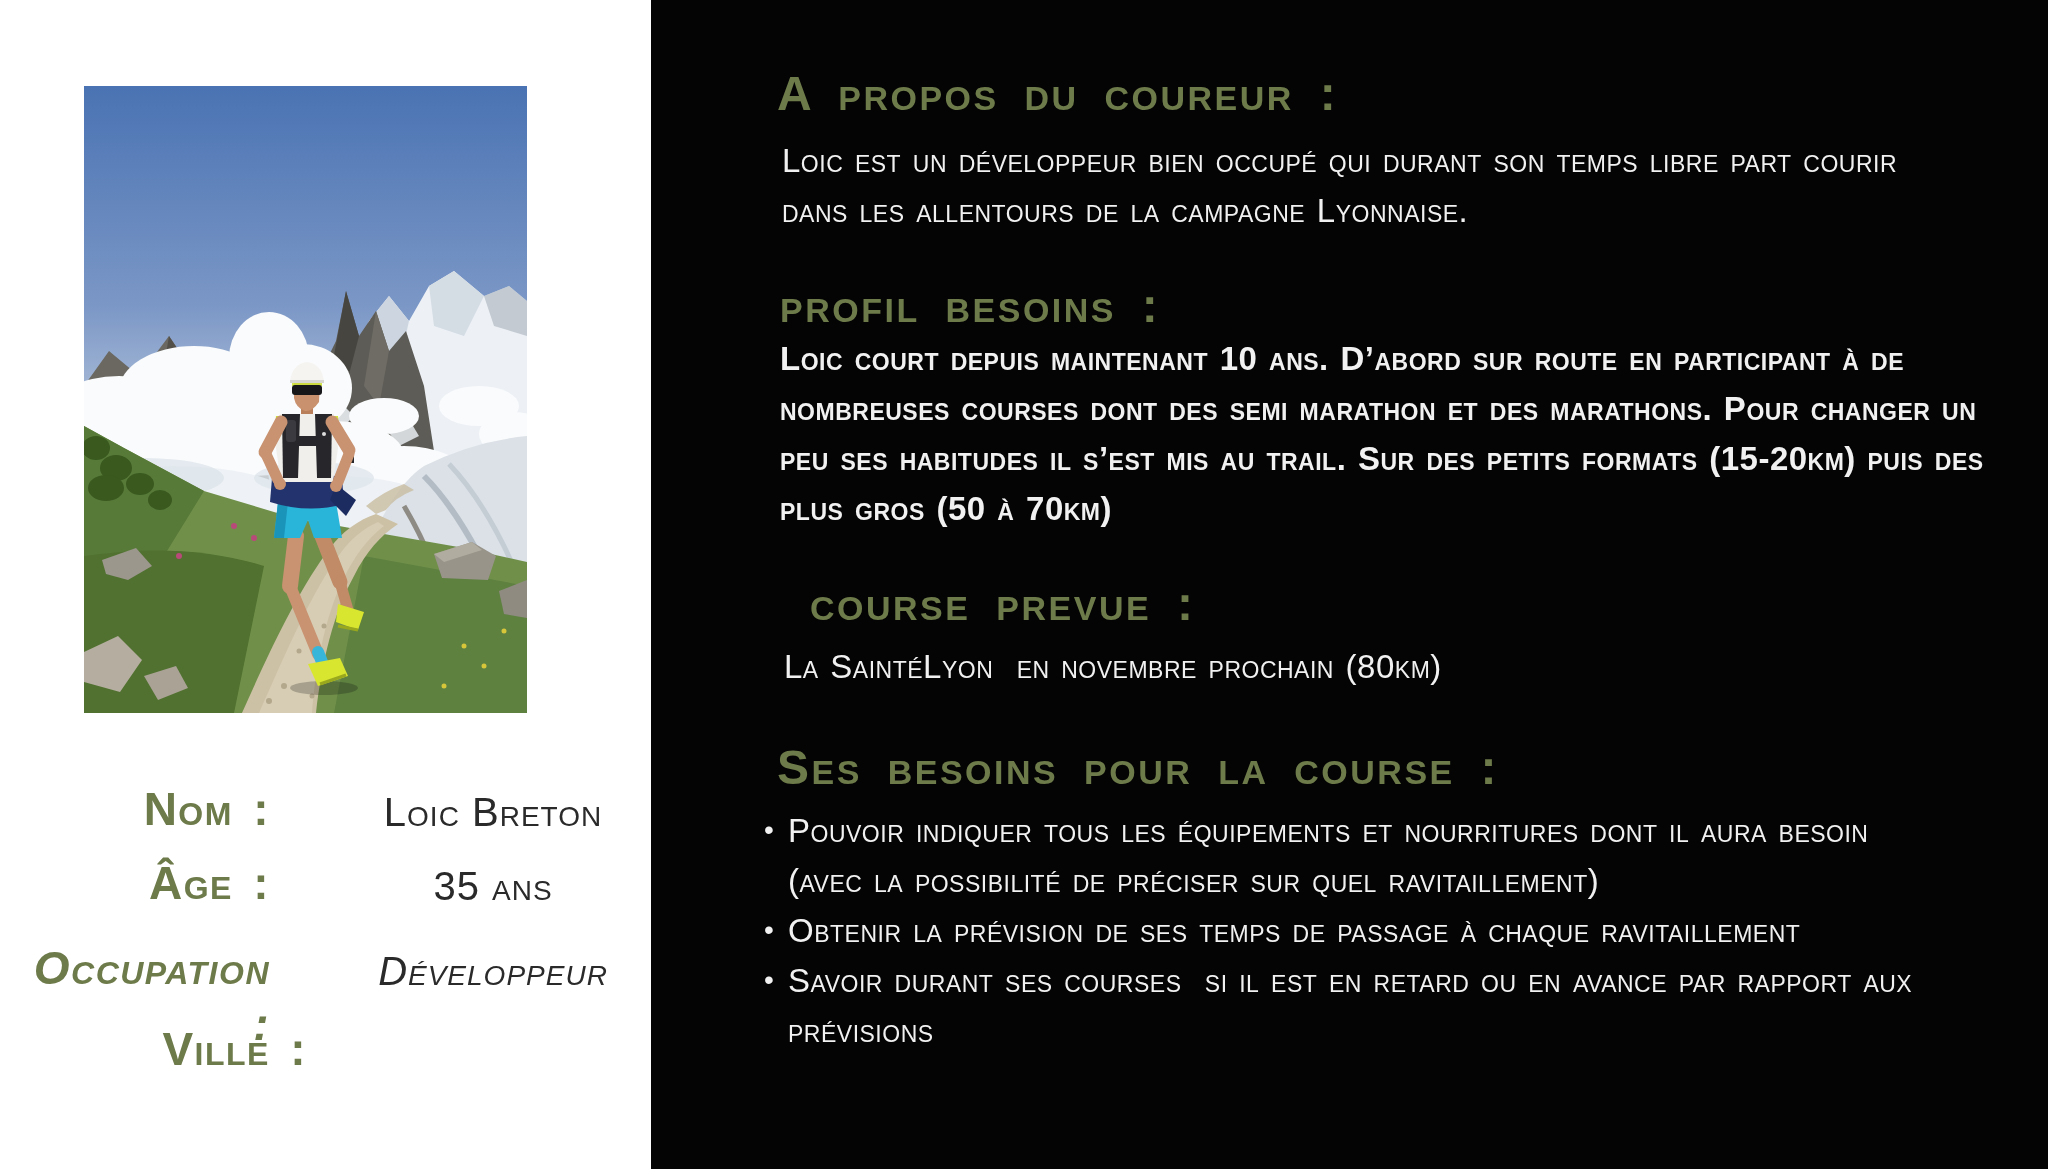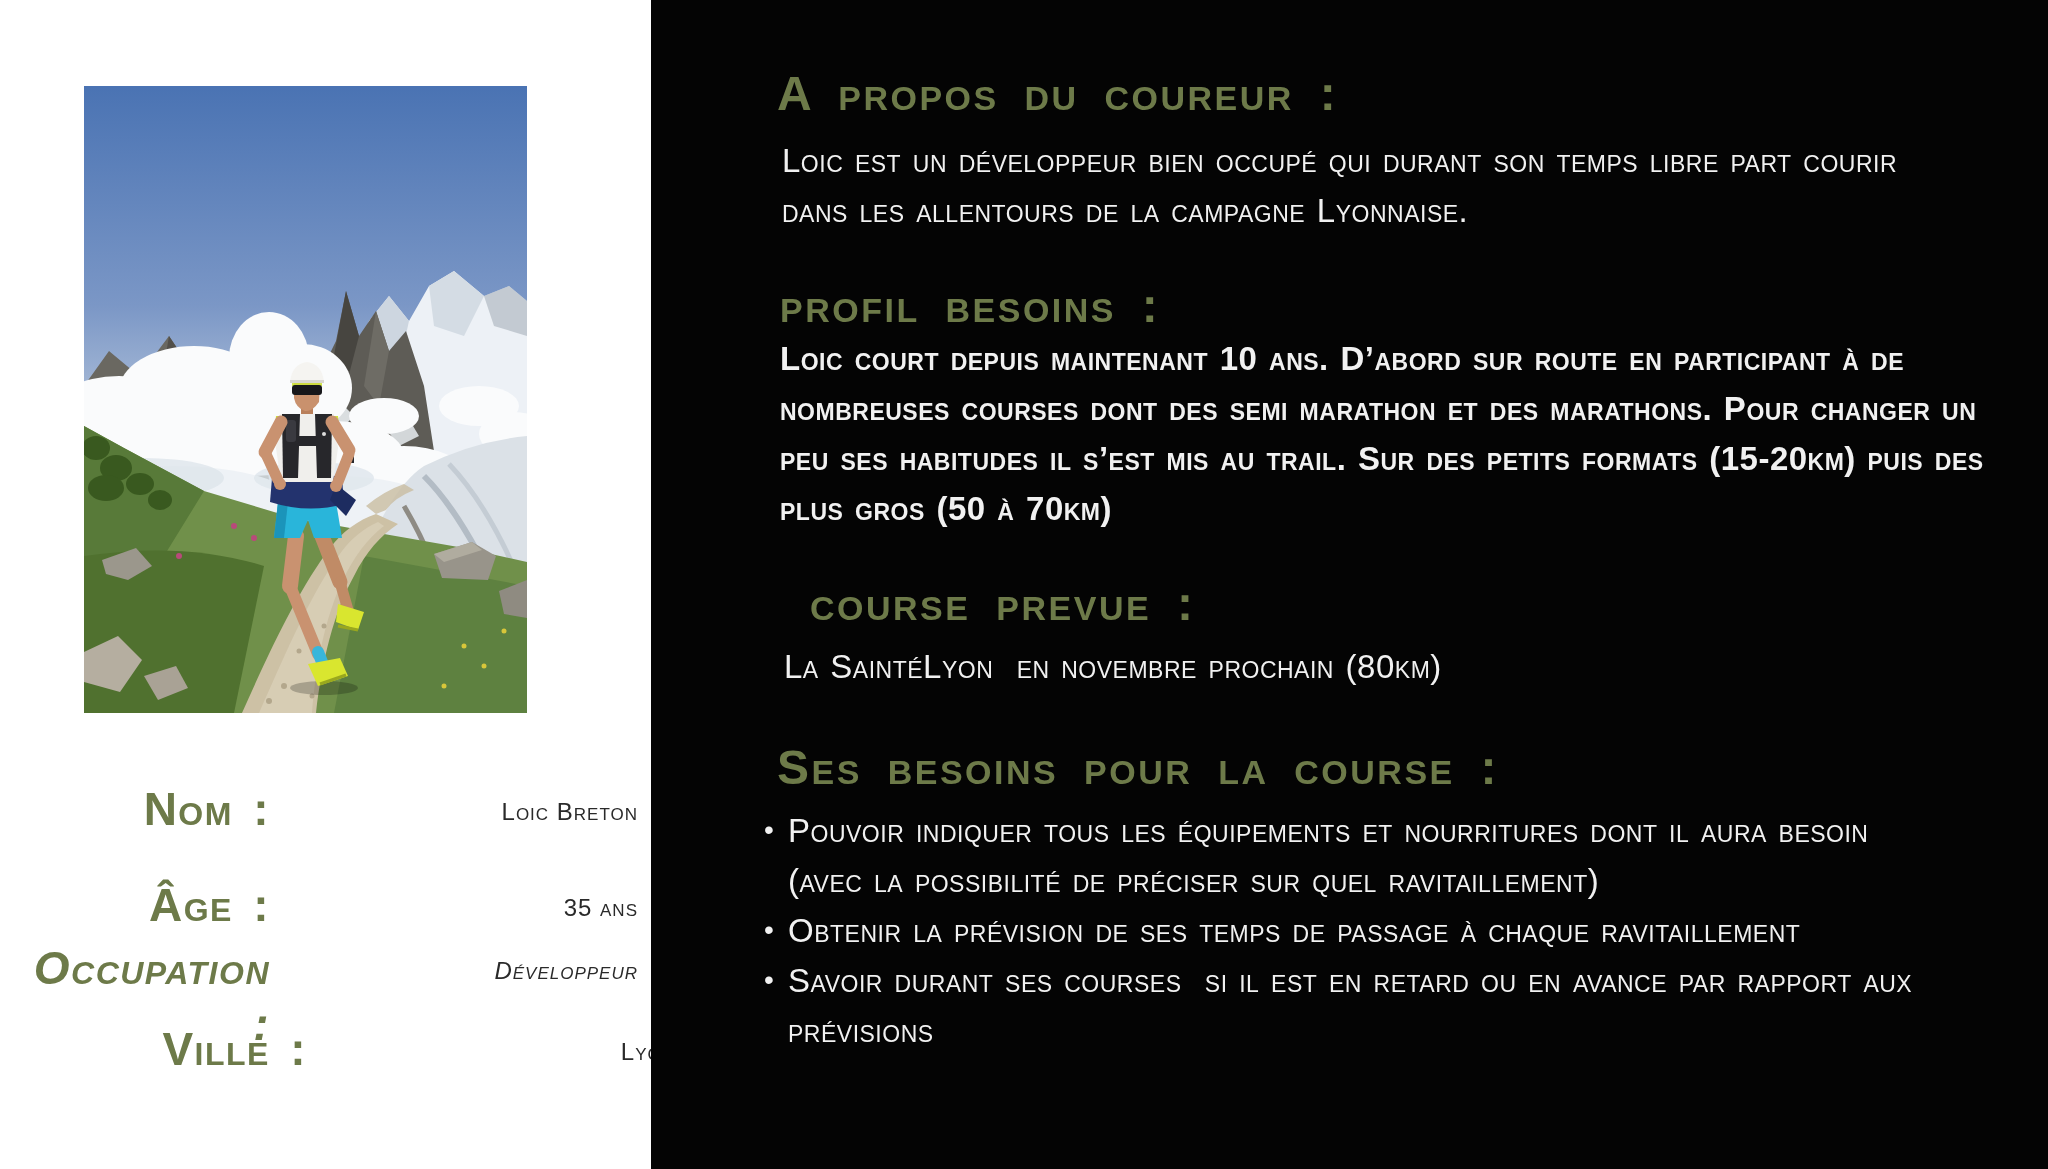--- a/index.html
+++ b/index.html
@@ -18,23 +18,23 @@
   .photo-frame{position:absolute;left:84px;top:86px;width:443px;height:627px;overflow:hidden;}
   .photo-frame svg{display:block;width:100%;height:100%;}
 
   .field-row{position:absolute;left:0;width:651px;height:56px;}
   .field-label{
     position:absolute;left:0;top:0;width:270px;text-align:right;
     font-weight:800;font-variant:small-caps;color:var(--accent);
     font-size:46px;line-height:56px;letter-spacing:1.5px;word-spacing:6px;
   }
   .field-value{
-    position:absolute;left:348px;top:0;width:290px;text-align:right;
+    position:absolute;left:348px;top:0;width:290px;text-align:center;
     font-variant:small-caps;color:var(--value-text);
-    font-size:24px;line-height:62px;letter-spacing:1px;
+    font-size:40px;line-height:62px;letter-spacing:1px;
   }
 
   
   .right-panel{position:absolute;left:651px;top:0;width:1397px;height:1169px;background:var(--rp-bg);}
   .rp-heading{
     position:absolute;
     font-weight:800;font-variant:small-caps;color:var(--accent);
     font-size:48px;line-height:56px;letter-spacing:2.5px;word-spacing:10px;
     white-space:nowrap;
   }
@@ -201,31 +201,30 @@
           <path d="M206,296 Q208,278 223,276 Q238,278 240,296 Z" fill="#f5f4f1"></path>
           <rect x="206" y="294" width="34" height="3" fill="#d8d6d0"></rect>
         </g>
       </svg>
     </div>
 
     <div class="field-row" style="top:781px;">
       <div class="field-label">Nom :</div>
       <div class="field-value">Loic Breton</div>
     </div>
-    <div class="field-row" style="top:855px;margin-top:22px;">
+    <div class="field-row" style="top:855px;">
       <div class="field-label">Âge :</div>
       <div class="field-value">35 ans</div>
     </div>
     <div class="field-row" style="top:940px;font-style:italic;">
       <div class="field-label">Occupation :</div>
       <div class="field-value">Développeur</div>
     </div>
     <div class="field-row" style="top:1021px;margin-left:37px;">
       <div class="field-label">Ville :</div>
-      <div class="field-value">Lyon</div>
     </div>
   </div>
 
   <div class="right-panel">
 
     <div class="rp-heading" style="left:126px;top:66px;">A propos du coureur :</div>
     <div class="rp-body" style="left:131px;top:136px;width:1150px;">Loic est un développeur bien occupé qui durant son temps libre part courir dans les allentours de la campagne Lyonnaise.</div>
 
     <div class="rp-heading" style="left:129px;top:278px;">profil besoins :</div>
     <div class="rp-body" style="left:129px;top:334px;width:1240px;font-weight:bold;">Loic court depuis maintenant 10 ans. D’abord sur route en participant à de nombreuses courses dont des semi marathon et des marathons. Pour changer un peu ses habitudes il s’est mis au trail. Sur des petits formats (15-20km) puis des plus gros (50 à 70km)</div>

